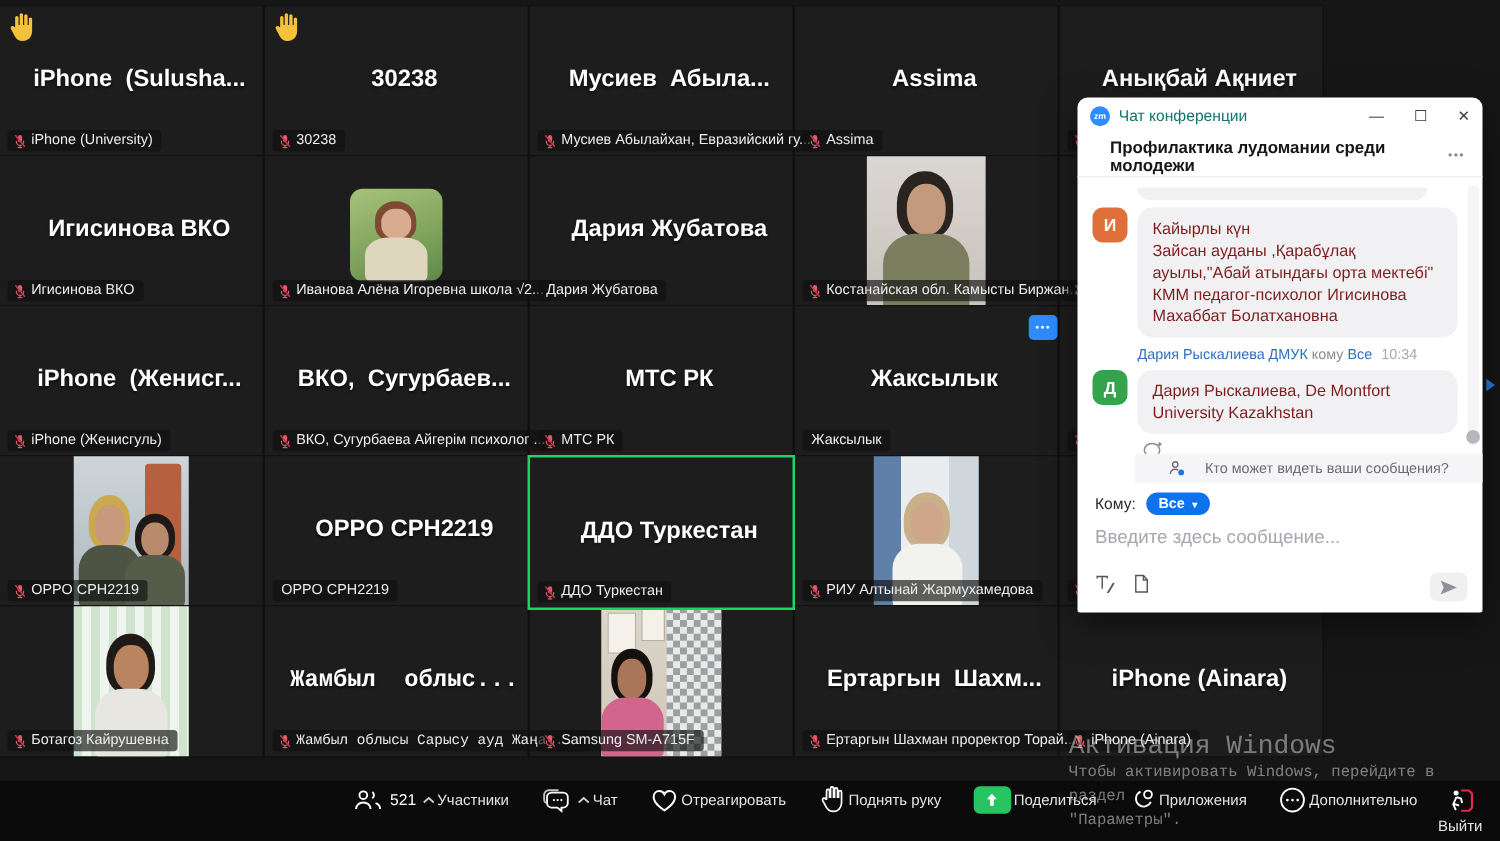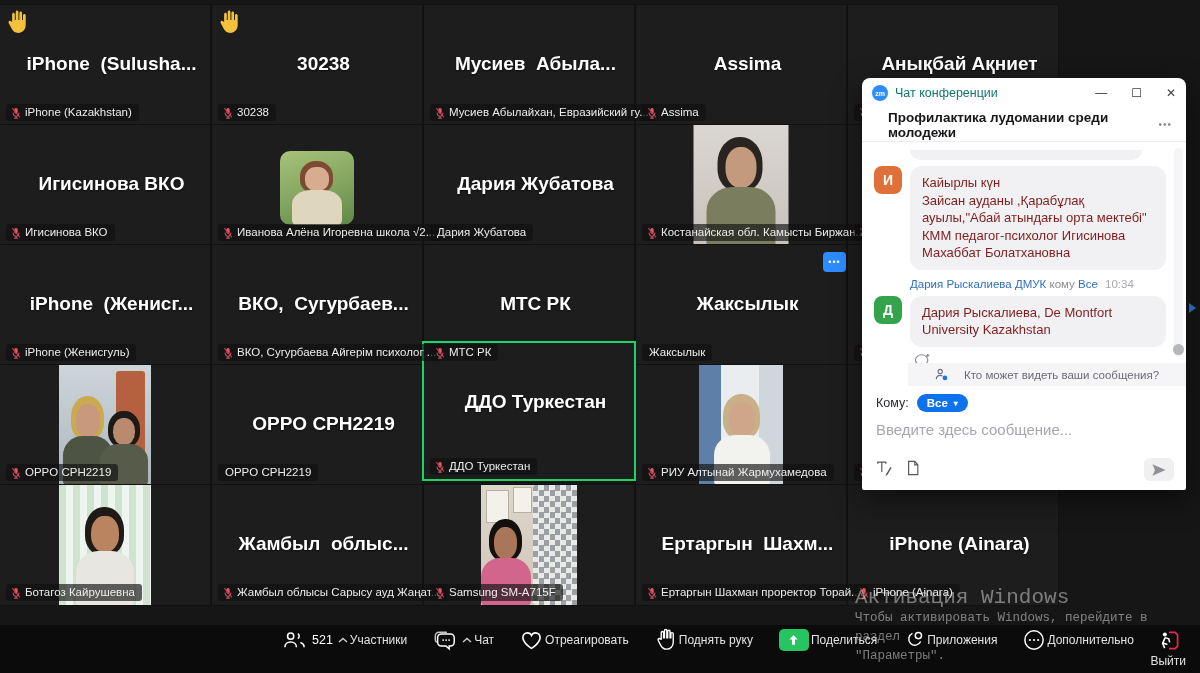--- a/index.html
+++ b/index.html
@@ -107,21 +107,21 @@
       <span class="hand"><svg viewBox="0 0 24 26" width="25" height="27">
           <path fill="#f4c13d" d="M6.8 12.2V5.1c0-.8.6-1.4 1.3-1.4s1.3.6 1.3 1.4v5.4h.9V2.9c0-.8.6-1.4 1.3-1.4s1.3.6 1.3 1.4v7.6h.9V3.8c0-.8.6-1.4 1.3-1.4s1.3.6 1.3 1.4v6.7h.9V6.3c0-.8.6-1.4 1.3-1.4s1.3.6 1.3 1.4v9.2c0 4.2-3 7.5-7.2 7.5-3.2 0-5-1.5-6.4-4.2l-2.8-5.3c-.5-1 .1-2.1 1.2-2.1.7 0 1.2.3 1.6.9z"></path>
         </svg></span>
       <span class="chip">
         <svg viewBox="0 0 14 16" width="10" height="12">
           <rect x="4.6" y="1" width="4.8" height="8" rx="2.4" fill="#e05a67"></rect>
           <path d="M3 7.5v1.2a4 4 0 0 0 8 0V7.5" fill="none" stroke="#e05a67" stroke-width="1.4"></path>
           <path d="M7 13v2.2M4.4 15.2h5.2" stroke="#e05a67" stroke-width="1.4"></path>
           <line x1="1.8" y1="1.2" x2="12.4" y2="14.2" stroke="#c43a50" stroke-width="1.6"></line>
         </svg>
-        <span class="chip-text">iPhone (Kazakhstan)</span>
+        <span class="chip-text">iPhone (University)</span>
       </span>
     </div>
     <div class="tile" style="left: 212px; top: 5px; width: 210px; height: 120px;">
       <div class="tname">30238</div>
       <span class="hand"><svg viewBox="0 0 24 26" width="25" height="27">
           <path fill="#f4c13d" d="M6.8 12.2V5.1c0-.8.6-1.4 1.3-1.4s1.3.6 1.3 1.4v5.4h.9V2.9c0-.8.6-1.4 1.3-1.4s1.3.6 1.3 1.4v7.6h.9V3.8c0-.8.6-1.4 1.3-1.4s1.3.6 1.3 1.4v6.7h.9V6.3c0-.8.6-1.4 1.3-1.4s1.3.6 1.3 1.4v9.2c0 4.2-3 7.5-7.2 7.5-3.2 0-5-1.5-6.4-4.2l-2.8-5.3c-.5-1 .1-2.1 1.2-2.1.7 0 1.2.3 1.6.9z"></path>
         </svg></span>
       <span class="chip">
         <svg viewBox="0 0 14 16" width="10" height="12">
           <rect x="4.6" y="1" width="4.8" height="8" rx="2.4" fill="#e05a67"></rect>
@@ -310,21 +310,21 @@
         </svg>
         <span class="chip-text">OPPO CPH2219</span>
       </span>
     </div>
     <div class="tile" style="left: 212px; top: 365px; width: 210px; height: 120px;">
       <div class="tname">OPPO CPH2219</div>
       <span class="chip nomic">
         <span class="chip-text">OPPO CPH2219</span>
       </span>
     </div>
-    <div class="tile active" style="left: 424px; top: 343px; width: 210px; height: 136px;">
+    <div class="tile active" style="left: 424px; top: 366px; width: 210px; height: 120px;">
       <div class="tname">ДДО Туркестан</div>
       <span class="chip">
         <svg viewBox="0 0 14 16" width="10" height="12">
           <rect x="4.6" y="1" width="4.8" height="8" rx="2.4" fill="#e05a67"></rect>
           <path d="M3 7.5v1.2a4 4 0 0 0 8 0V7.5" fill="none" stroke="#e05a67" stroke-width="1.4"></path>
           <path d="M7 13v2.2M4.4 15.2h5.2" stroke="#e05a67" stroke-width="1.4"></path>
           <line x1="1.8" y1="1.2" x2="12.4" y2="14.2" stroke="#c43a50" stroke-width="1.6"></line>
         </svg>
         <span class="chip-text">ДДО Туркестан</span>
       </span>
@@ -369,21 +369,21 @@
       <span class="chip">
         <svg viewBox="0 0 14 16" width="10" height="12">
           <rect x="4.6" y="1" width="4.8" height="8" rx="2.4" fill="#e05a67"></rect>
           <path d="M3 7.5v1.2a4 4 0 0 0 8 0V7.5" fill="none" stroke="#e05a67" stroke-width="1.4"></path>
           <path d="M7 13v2.2M4.4 15.2h5.2" stroke="#e05a67" stroke-width="1.4"></path>
           <line x1="1.8" y1="1.2" x2="12.4" y2="14.2" stroke="#c43a50" stroke-width="1.6"></line>
         </svg>
         <span class="chip-text">Ботагоз Кайрушевна</span>
       </span>
     </div>
-    <div class="tile" style="left: 212px; top: 485px; width: 210px; height: 120px;">
+    <div class="tile" style="left: 212px; top: 485px; width: 210px; height: 120px; font-family: Liberation Mono, monospace;">
       <div class="tname">Жамбыл  облыс...</div>
       <span class="chip">
         <svg viewBox="0 0 14 16" width="10" height="12">
           <rect x="4.6" y="1" width="4.8" height="8" rx="2.4" fill="#e05a67"></rect>
           <path d="M3 7.5v1.2a4 4 0 0 0 8 0V7.5" fill="none" stroke="#e05a67" stroke-width="1.4"></path>
           <path d="M7 13v2.2M4.4 15.2h5.2" stroke="#e05a67" stroke-width="1.4"></path>
           <line x1="1.8" y1="1.2" x2="12.4" y2="14.2" stroke="#c43a50" stroke-width="1.6"></line>
         </svg>
         <span class="chip-text">Жамбыл облысы Сарысу ауд Жаңат...</span>
       </span>

